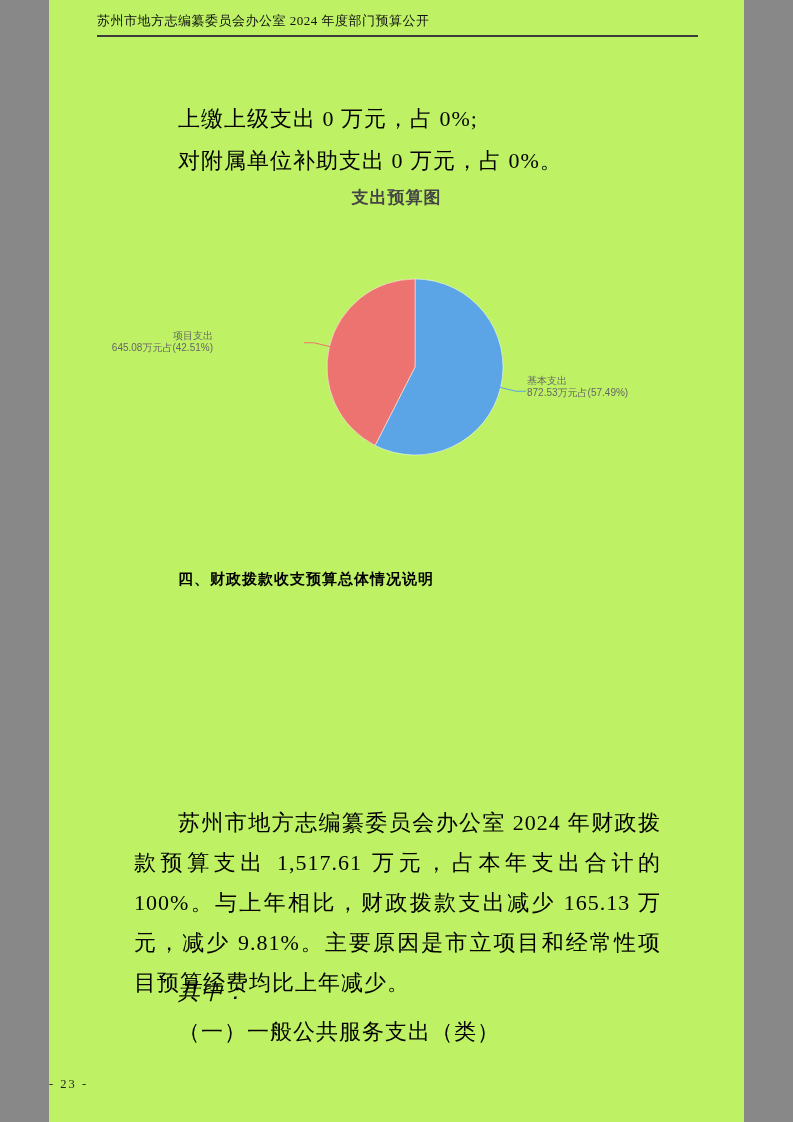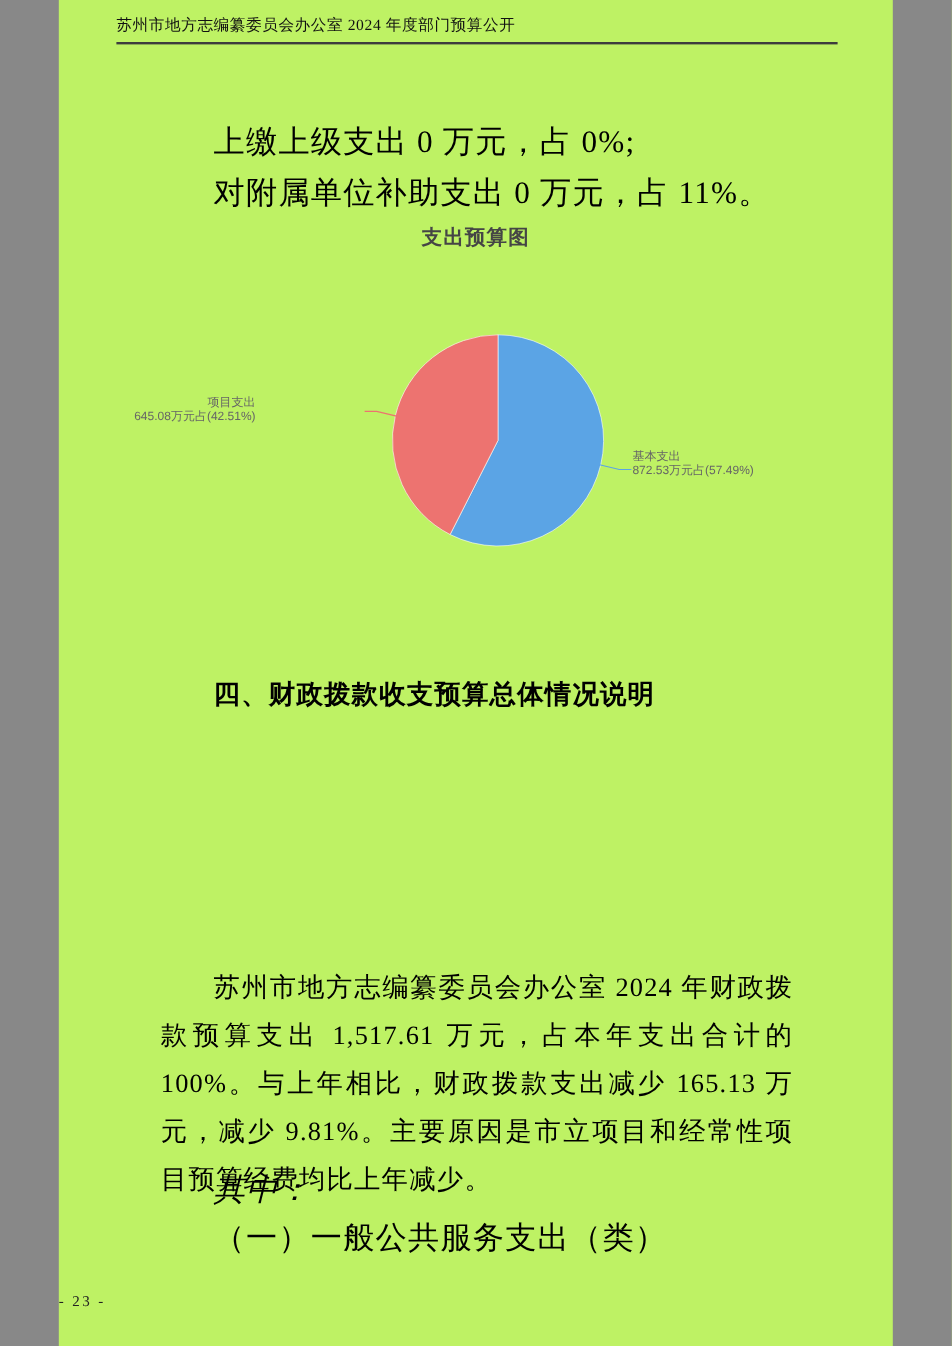--- a/index.html
+++ b/index.html
@@ -17,28 +17,28 @@
     position:absolute;left:48px;top:12px;right:48px;
     font-size:13px;letter-spacing:.5px;color:#111;
   }
   .header-rule{
     position:absolute;left:48px;right:46px;top:35px;
     height:2px;background:#3d3d3d;
   }
   
   .bodyline{
     position:absolute;left:85px;right:83px;
-    font-size:26px;line-height:40px;letter-spacing:1px;
+    font-size:22px;line-height:40px;letter-spacing:1px;
   }
   .indent{text-indent:44px;}
   .p1{top:99px;}
   .p2{top:141px;}
   .heading{
     position:absolute;left:85px;right:83px;
-    font-size:22px;line-height:40px;font-weight:bold;letter-spacing:1px;
+    font-size:15px;line-height:40px;font-weight:bold;letter-spacing:1px;
     text-indent:44px;
   }
   .h4{top:559px;}
   .h5{top:766px;}
   .para{
     position:absolute;left:85px;right:83px;
     font-size:22px;letter-spacing:1px;
     text-align:justify;text-justify:inter-character;
     text-indent:44px;
   }
@@ -70,21 +70,21 @@
 </style>
 </head>
 <body>
 
 <div class="page">
 
   <div class="header-text">苏州市地方志编纂委员会办公室 2024 年度部门预算公开</div>
   <div class="header-rule"></div>
 
   <div class="bodyline indent p1">上缴上级支出 0 万元，占 0%;</div>
-  <div class="bodyline indent p2">对附属单位补助支出 0 万元，占 11%。</div>
+  <div class="bodyline indent p2">对附属单位补助支出 0 万元，占 0%。</div>
 
   <div class="chart-title">支出预算图</div>
 
   <svg class="pie-svg" id="pie-svg" width="793" height="255">
       <path d="M366,122 L366.00,34.00 A88,88 0 1 1 326.10,200.43 Z" fill="#5BA4E5" stroke="#ffffff" stroke-width="0.5"></path>
       <polyline points="450.60,142.28 467.13,146.25 477.13,146.25" fill="none" stroke="#5BA4E5" stroke-width="1"></polyline>
       <path d="M366,122 L326.10,200.43 A88,88 0 0 1 366.00,34.00 Z" fill="#ED7370" stroke="#ffffff" stroke-width="0.5"></path>
       <polyline points="281.40,101.72 264.87,97.75 254.87,97.75" fill="none" stroke="#ED7370" stroke-width="1"></polyline>
     </svg>
 

